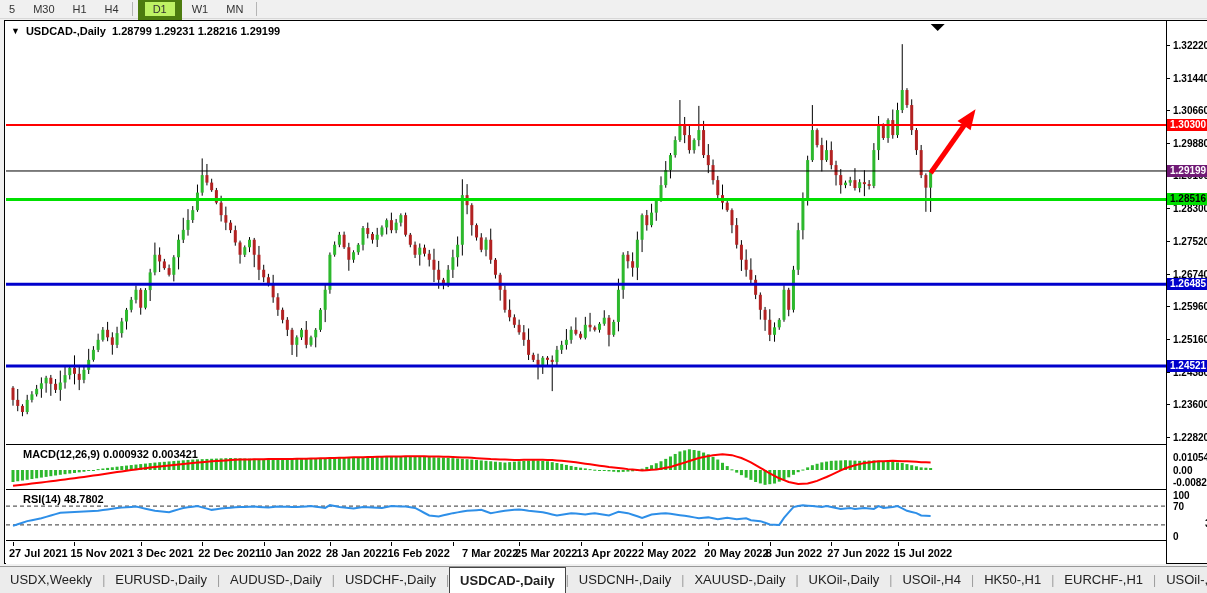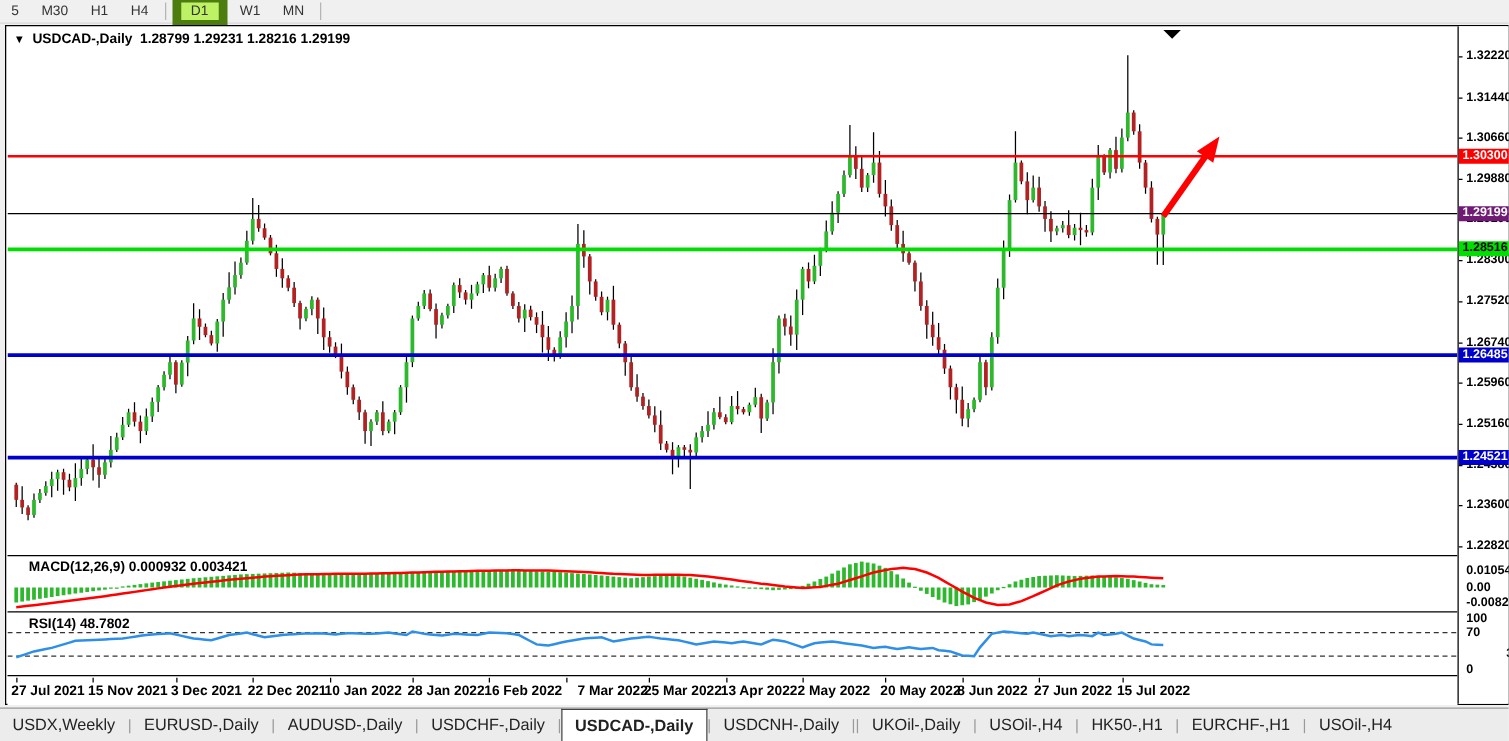--- a/index.html
+++ b/index.html
@@ -775,20 +775,21 @@
       <div class="tab">EURUSD-,Daily</div>
       <span class="tab-sep">|</span>
       <div class="tab">AUDUSD-,Daily</div>
       <span class="tab-sep">|</span>
       <div class="tab">USDCHF-,Daily</div>
       <span class="tab-sep">|</span>
       <div class="tab active">USDCAD-,Daily</div>
       <span class="tab-sep">|</span>
       <div class="tab">USDCNH-,Daily</div>
       <span class="tab-sep">|</span>
+      <div class="tab">XAUUSD-,Daily</div>
       <span class="tab-sep">|</span>
       <div class="tab">UKOil-,Daily</div>
       <span class="tab-sep">|</span>
       <div class="tab">USOil-,H4</div>
       <span class="tab-sep">|</span>
       <div class="tab">HK50-,H1</div>
       <span class="tab-sep">|</span>
       <div class="tab">EURCHF-,H1</div>
       <span class="tab-sep">|</span>
       <div class="tab">USOil-,H4</div>

